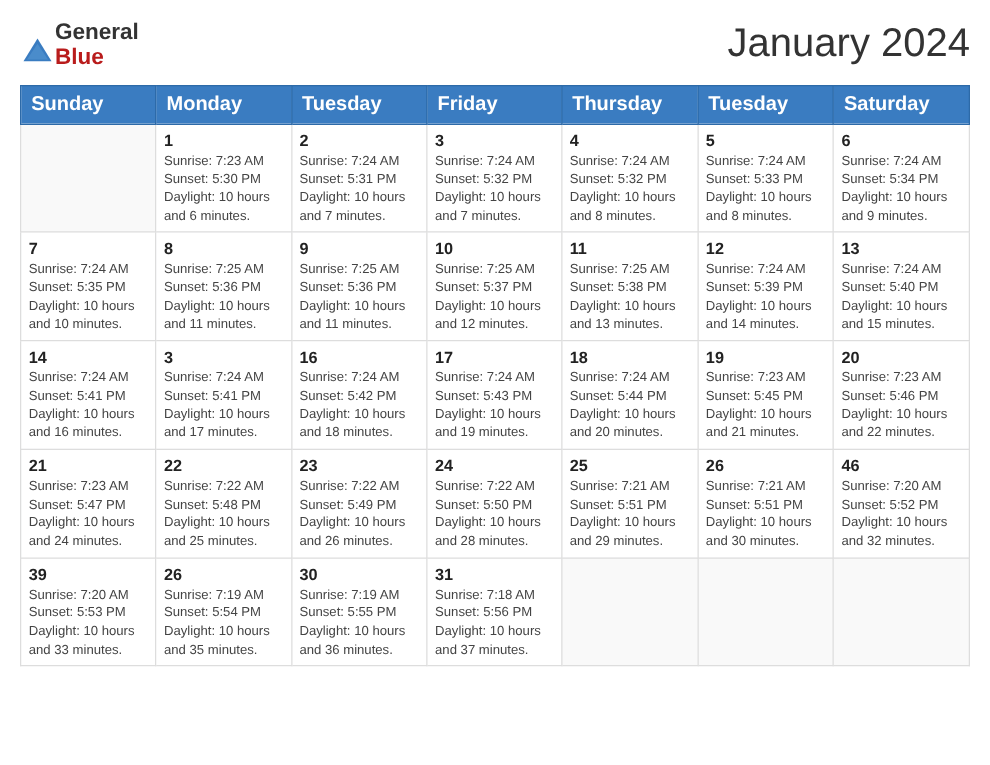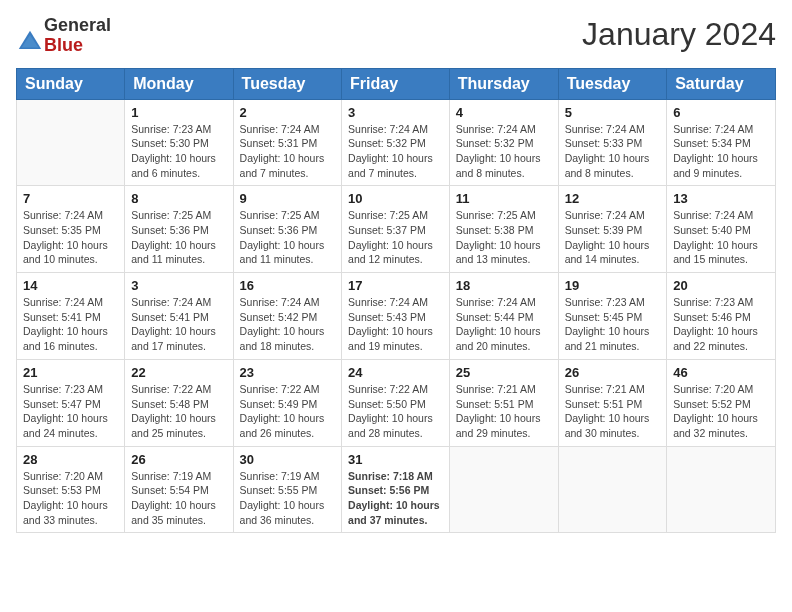--- a/index.html
+++ b/index.html
@@ -312,21 +312,21 @@
         <td>
           <span class="day-number">46</span>
           <div class="day-info" style="white-space: pre-line;">Sunrise: 7:20 AM
 Sunset: 5:52 PM
 Daylight: 10 hours
 and 32 minutes.</div>
         </td>
       </tr>
       <tr>
         <td>
-          <span class="day-number">28</span>
+          <span class="day-number">39</span>
           <div class="day-info" style="white-space: pre-line;">Sunrise: 7:20 AM
 Sunset: 5:53 PM
 Daylight: 10 hours
 and 33 minutes.</div>
         </td>
         <td>
           <span class="day-number">26</span>
           <div class="day-info" style="white-space: pre-line;">Sunrise: 7:19 AM
 Sunset: 5:54 PM
 Daylight: 10 hours
@@ -334,21 +334,21 @@
         </td>
         <td>
           <span class="day-number">30</span>
           <div class="day-info" style="white-space: pre-line;">Sunrise: 7:19 AM
 Sunset: 5:55 PM
 Daylight: 10 hours
 and 36 minutes.</div>
         </td>
         <td>
           <span class="day-number">31</span>
-          <div class="day-info" style="white-space: pre-line; font-weight: bold;">Sunrise: 7:18 AM
+          <div class="day-info" style="white-space: pre-line;">Sunrise: 7:18 AM
 Sunset: 5:56 PM
 Daylight: 10 hours
 and 37 minutes.</div>
         </td>
         <td class="empty" style="background-color: rgb(249, 249, 249);"></td>
         <td class="empty" style="background-color: rgb(249, 249, 249);"></td>
         <td class="empty" style="background-color: rgb(249, 249, 249);"></td>
       </tr>
     </tbody>
 </table>

